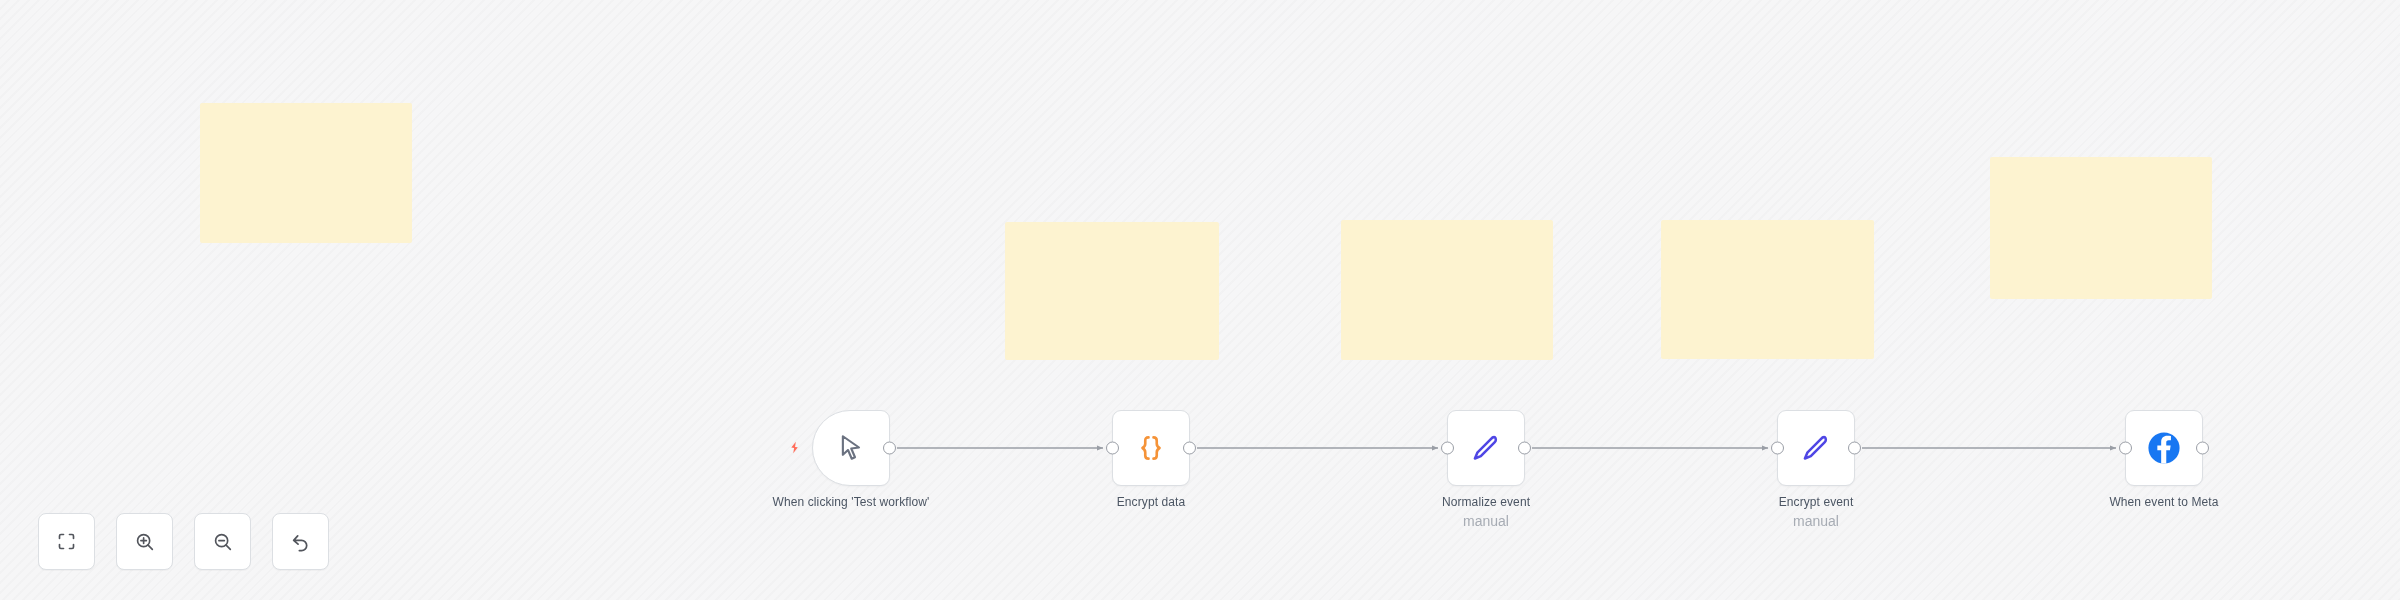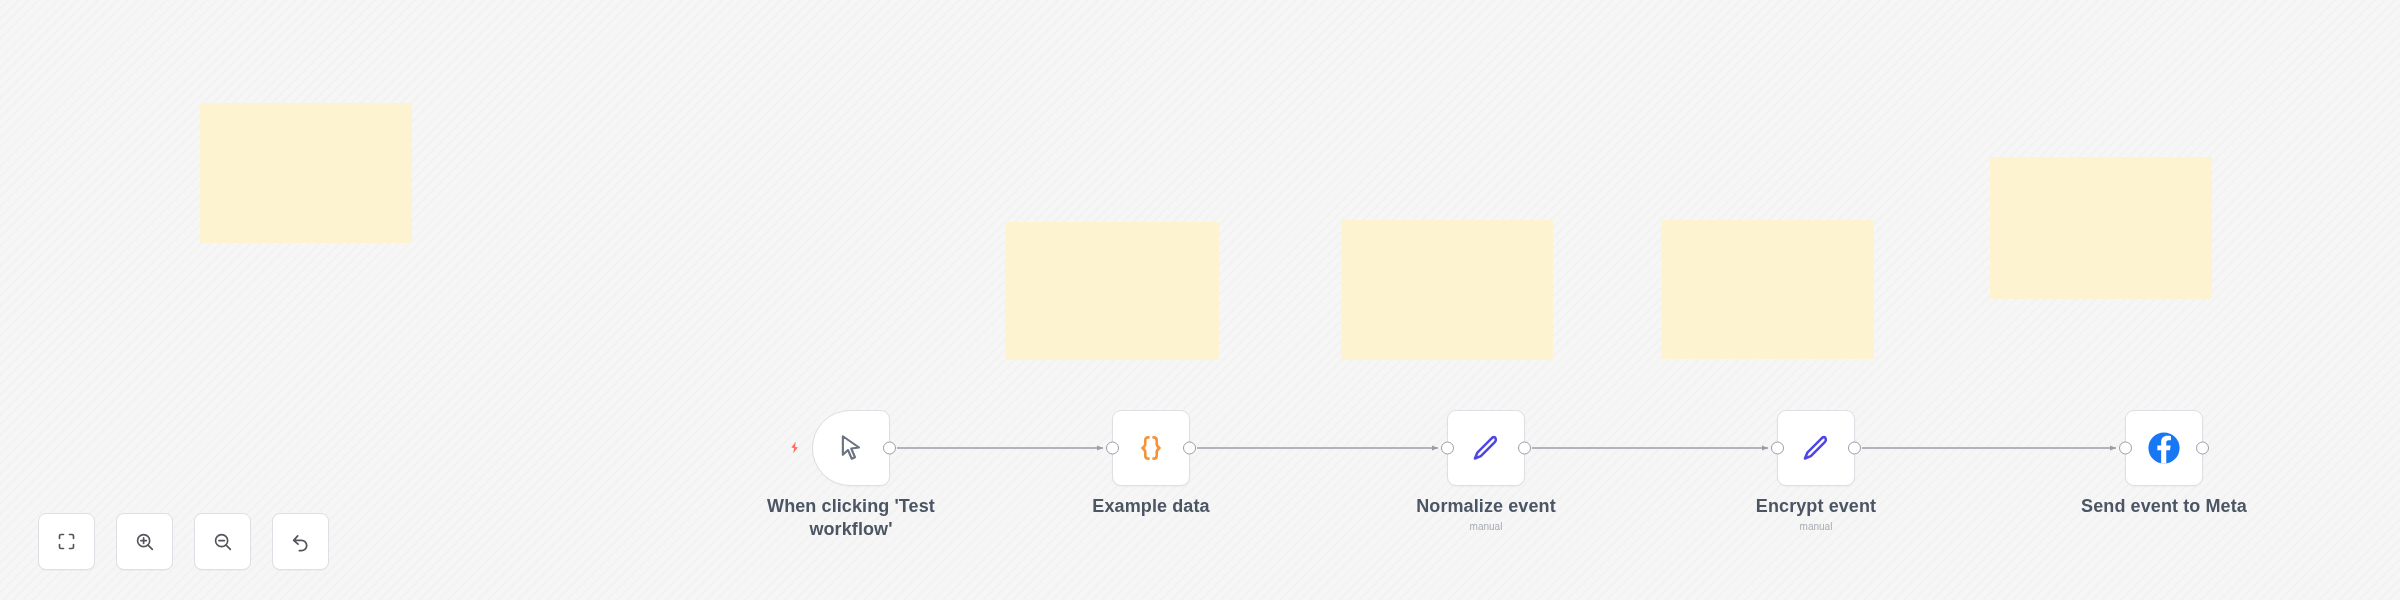--- a/index.html
+++ b/index.html
@@ -95,27 +95,27 @@
   .node-label {
     position: absolute;
     top: 84px;
     left: 50%;
     transform: translateX(-50%);
     width: 190px;
     text-align: center;
     line-height: 1.25;
   }
   .node-title {
-    font-size: 18px;
-    font-weight: 700;
+    font-size: 12px;
+    font-weight: 400;
     color: #4b5563;
     letter-spacing: 0.1px;
   }
   .node-subtitle {
-    font-size: 10px;
+    font-size: 14px;
     font-weight: 400;
     color: #a7acb4;
     margin-top: 3px;
   }
 
   
   .bolt {
     position: absolute;
     left: -26px;
     top: 50%;
@@ -196,21 +196,21 @@
       <div class="node" style="left: 1112px; top: 410px;">
         <span class="node-icon">
           <svg viewBox="0 0 24 24" width="30" height="30" fill="none">
             <path d="M10 3.5c-2.1 0-2.6 1-2.6 2.6v2.4c0 1.5-.7 2.6-2.2 3.5 1.5.9 2.2 2 2.2 3.5v2.4c0 1.6.5 2.6 2.6 2.6" stroke="#f59338" stroke-width="2.1" stroke-linecap="round" stroke-linejoin="round"></path>
             <path d="M14 3.5c2.1 0 2.6 1 2.6 2.6v2.4c0 1.5.7 2.6 2.2 3.5-1.5.9-2.2 2-2.2 3.5v2.4c0 1.6-.5 2.6-2.6 2.6" stroke="#f59338" stroke-width="2.1" stroke-linecap="round" stroke-linejoin="round"></path>
           </svg>
         </span>
         <span class="endpoint out"></span>
         <span class="endpoint in"></span>
         <div class="node-label">
-          <div class="node-title" style="color: rgb(75, 85, 99);">Example data</div>
+          <div class="node-title" style="color: rgb(75, 85, 99);">Encrypt data</div>
         </div>
       </div>
       <div class="node" style="left: 1447px; top: 410px;">
         <span class="node-icon">
           <svg viewBox="0 0 24 24" width="32" height="32" fill="none">
             <path d="M18.6 3.9a2.6 2.6 0 0 1 0 3.7L8.1 18.1 3.7 19.9l1.8-4.4L16 5a2.6 2.6 0 0 1 2.6-1.1z" stroke="#4f46e5" stroke-width="1.9" stroke-linejoin="round" fill="none"></path>
           </svg>
         </span>
         <span class="endpoint out"></span>
         <span class="endpoint in"></span>
@@ -235,21 +235,21 @@
       <div class="node" style="left: 2125px; top: 410px;">
         <span class="node-icon">
           <svg viewBox="0 0 24 24" width="34" height="34" fill="none">
             <circle cx="12" cy="12" r="11" fill="#1877f2"></circle>
             <path d="M13.6 23V13.5h2.6l.5-3.3h-3.1V8.1c0-.95.3-1.6 1.7-1.6h1.6V3.6c-.8-.1-1.7-.16-2.6-.16-2.6 0-4.3 1.55-4.3 4.4v2.36H7.3v3.3h2.7V23z" fill="#ffffff"></path>
           </svg>
         </span>
         <span class="endpoint out"></span>
         <span class="endpoint in"></span>
         <div class="node-label">
-          <div class="node-title" style="color: rgb(75, 85, 99);">Send event to Meta</div>
+          <div class="node-title" style="color: rgb(75, 85, 99);">When event to Meta</div>
         </div>
       </div>
     </div>
 
   <div id="toolbar">
       <div class="tool-btn" title="Zoom to fit">
         <span style="display: flex;">
           <svg viewBox="0 0 24 24" width="21" height="21" fill="none">
             <path d="M4 8.6V5.6A1.6 1.6 0 0 1 5.6 4h3 M15.4 4h3A1.6 1.6 0 0 1 20 5.6v3 M20 15.4v3a1.6 1.6 0 0 1-1.6 1.6h-3 M8.6 20h-3A1.6 1.6 0 0 1 4 18.4v-3" stroke="#52555c" stroke-width="1.9" stroke-linecap="round"></path>
           </svg>

